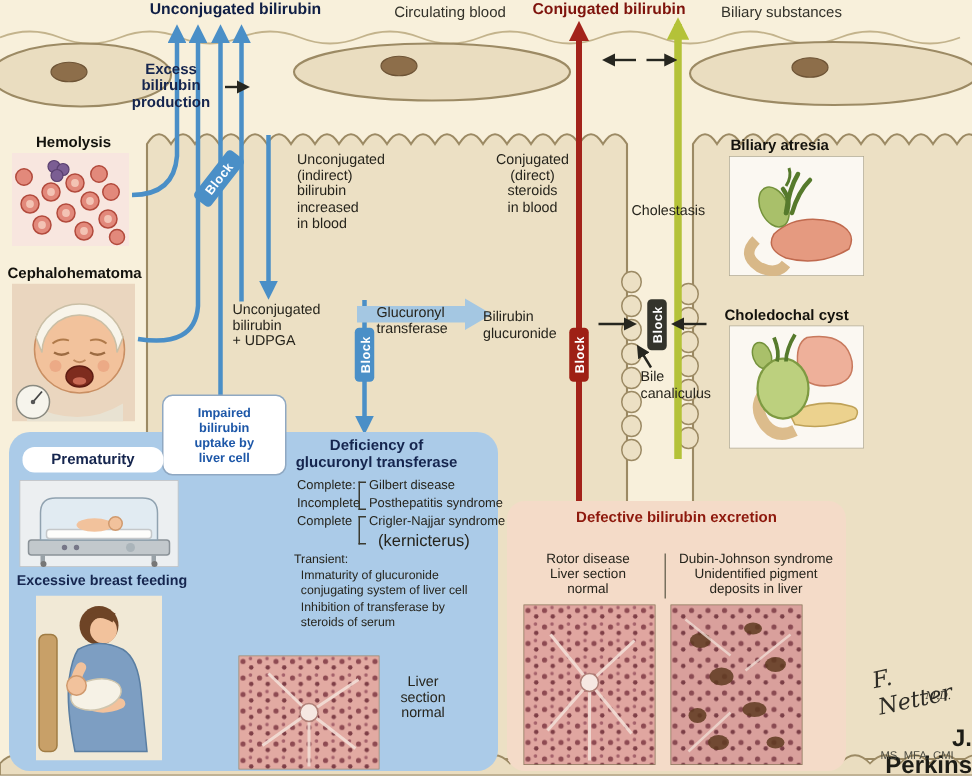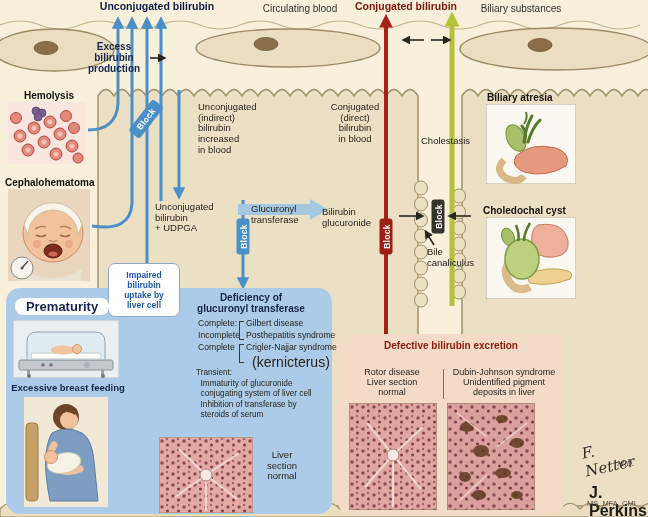--- a/index.html
+++ b/index.html
@@ -2,21 +2,21 @@
 <html><head>
 <meta charset="utf-8">
 <style>
   * { margin:0; padding:0; box-sizing:border-box; }
   html,body { width:648px; height:517px; }
   body { font-family:"Liberation Sans", sans-serif; }
   #canvas { position:relative; width:648px; height:517px; background:#a3a3a3; overflow:hidden; font-size:9.5px; color:#26241c; }
   .abs { position:absolute; }
   .pre { white-space:pre-line; }
   .prex { white-space:pre; }
-  .b { font-weight:bold; }
+  .b { font-weight:bold;text-align:right; }
   .c { text-align:center; }
   .navy { color:#15254e; }
   .dred { color:#8e190d; }
   .lbl { line-height:1.12; }
   .blk { position:absolute; display:flex; align-items:center; justify-content:center;
          color:#fff; font-weight:bold; font-size:8.5px; border-radius:3px; letter-spacing:.3px; }
   .imgbox { position:absolute; }
   .imgbox svg { display:block; }
   .bracket { position:absolute; width:5px; border:1px solid #3a3a30; border-right:none; }
 </style>
@@ -162,21 +162,21 @@
     </svg>
   </div>
 
   <div class="abs lbl pre" style="left:198px;top:102px;font-size:9.5px">Unconjugated
 (indirect)
 bilirubin
 increased
 in blood</div>
   <div class="abs lbl pre c" style="left:316px;top:102px;width:78px;font-size:9.5px">Conjugated
 (direct)
-bilirubin
+steroids
 in blood</div>
   <div class="abs lbl" style="left:421px;top:136px;font-size:9.5px">Cholestasis</div>
   <div class="abs lbl pre" style="left:155px;top:202px;font-size:9.5px">Unconjugated
 bilirubin
 + UDPGA</div>
   <div class="abs lbl pre" style="left:251px;top:204px;font-size:9.5px">Glucuronyl
 transferase</div>
   <div class="abs lbl pre" style="left:322px;top:207px;font-size:9.5px">Bilirubin
 glucuronide</div>
   <div class="abs lbl pre" style="left:427px;top:247px;font-size:9.5px">Bile
@@ -208,29 +208,29 @@
       <ellipse cx="36" cy="42" rx="17" ry="20" fill="#bcd07e" stroke="#7e9a42" stroke-width="1.5"></ellipse>
       <g stroke="#567a2c" stroke-width="2.5" fill="none">
         <path d="M30,8 q4,10 2,16"></path>
           <path d="M44,6 q-6,10 -6,18"></path>
       </g>
     </svg>
   </div>
 
   <div class="abs" style="left:6px;top:288px;width:326px;height:226px;background:#abcbe8;border-radius:14px"></div>
 
-  <div class="abs" style="left:108px;top:263px;width:72px;height:54px;background:#ffffff;border:1px solid #8fa8c2;border-radius:7px;display:flex;align-items:center;justify-content:center">
+  <div class="abs" style="left:108px;top:263px;width:83px;height:54px;background:#ffffff;border:1px solid #8fa8c2;border-radius:7px;display:flex;align-items:center;justify-content:center">
     <span class="pre c b" style="font-size:8.5px;line-height:1.18;color:#1d57a8">Impaired
 bilirubin
 uptake by
 liver cell</span>
   </div>
 
   <div class="abs" style="left:15px;top:298px;width:94px;height:17px;background:#ffffff;border-radius:8px;display:flex;align-items:center;justify-content:center">
-    <span class="b navy" style="font-size:13px">Prematurity</span>
+    <span class="b navy" style="font-size:10px">Prematurity</span>
   </div>
   <div class="imgbox" style="left:13px;top:320px">
     <svg width="106" height="58" viewBox="0 0 106 58">
       <rect width="106" height="58" fill="#eceff1" stroke="#b8bcc0"></rect>
       <rect x="6" y="40" width="94" height="10" rx="2" fill="#c2c8cc" stroke="#8a9298"></rect>
       <rect x="14" y="50" width="3" height="6" fill="#99a2a8"></rect>
         <rect x="88" y="50" width="3" height="6" fill="#99a2a8"></rect>
       <circle cx="16" cy="56" r="2" fill="#777"></circle>
         <circle cx="90" cy="56" r="2" fill="#777"></circle>
       <path d="M14,40 L14,22 Q14,12 24,12 L82,12 Q92,12 92,22 L92,40 Z" fill="#dfeaf2" fill-opacity="0.85" stroke="#90a2b0"></path>
@@ -259,21 +259,21 @@
 
   <div class="abs lbl b c navy pre" style="left:184px;top:292px;width:134px;font-size:10px">Deficiency of
 glucuronyl transferase</div>
 
   <span class="abs lbl" style="left:198px;top:319px;font-size:8.6px">Complete:</span>
   <span class="abs lbl" style="left:198px;top:331px;font-size:8.6px">Incomplete</span>
   <span class="abs lbl" style="left:198px;top:343px;font-size:8.6px">Complete</span>
   <span class="abs lbl" style="left:246px;top:319px;font-size:8.6px">Gilbert disease</span>
   <span class="abs lbl" style="left:246px;top:331px;font-size:8.6px">Posthepatitis syndrome</span>
   <span class="abs lbl" style="left:246px;top:343px;font-size:8.6px">Crigler-Najjar syndrome</span>
-  <span class="abs lbl" style="left:252px;top:355px;font-size:14px">(kernicterus)</span>
+  <span class="abs lbl" style="left:252px;top:355px;font-size:11px">(kernicterus)</span>
   <div class="bracket" style="left:239px;top:321px;height:19px"></div>
   <div class="bracket" style="left:239px;top:344px;height:19px"></div>
 
   <div class="abs prex" style="left:196px;top:368px;font-size:8.2px;line-height:1.28">Transient:
   Immaturity of glucuronide
   conjugating system of liver cell
   Inhibition of transferase by
   steroids of serum</div>
 
   <div class="imgbox" style="left:159px;top:437px">

